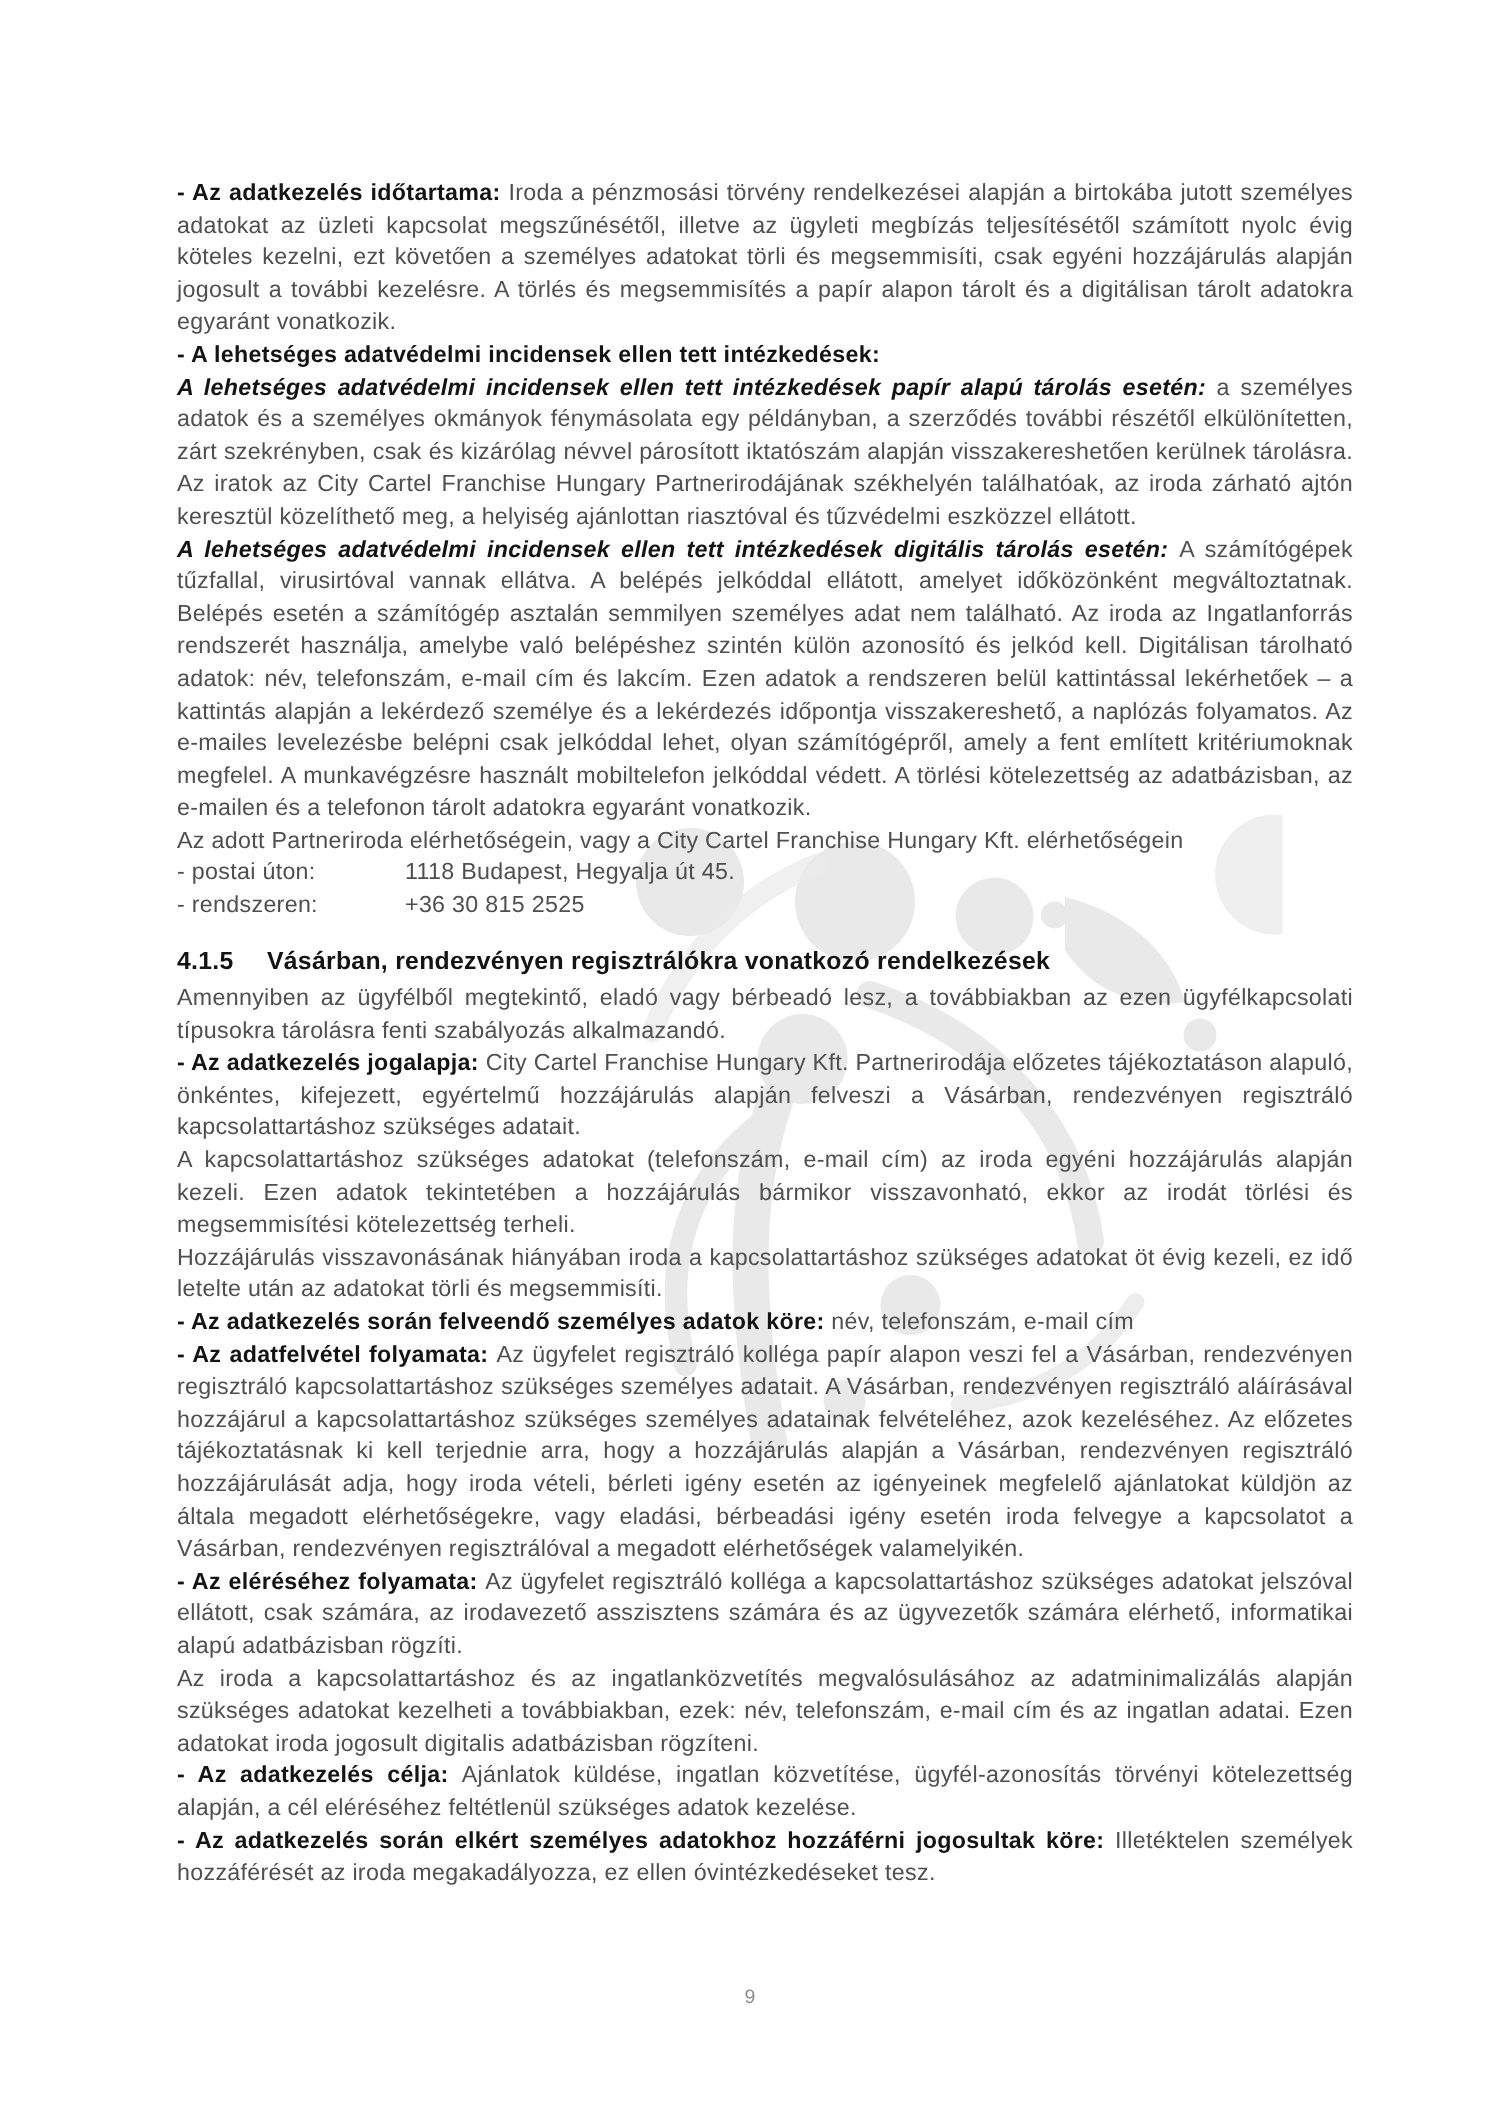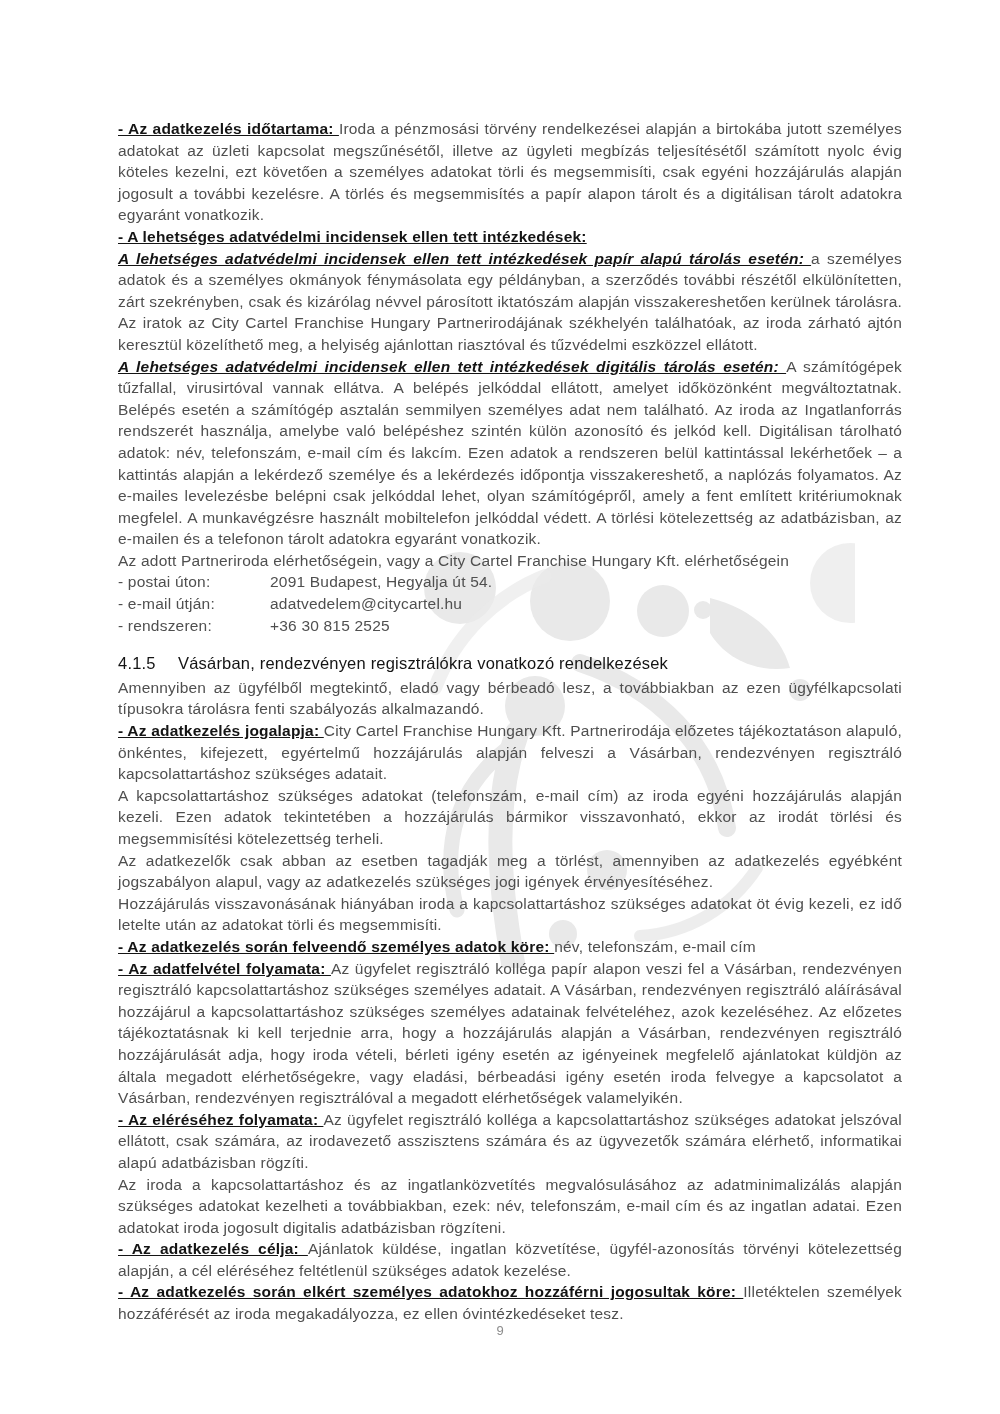--- a/index.html
+++ b/index.html
@@ -25,34 +25,34 @@
     padding:118px 98px 0 118px;
   }
   .para {
     margin:0;
     font-size:15.5px;
     line-height:21.6px;
     color:#4f4f4f;
     text-align:justify;
     letter-spacing:0.2px;
   }
-  .lead { font-weight:bold; color:#141414;text-decoration:underline; }
+  .lead { font-weight:bold; color:#141414; }
   .lead.italic { font-style:italic; }
   .contact-row {
     font-size:15.5px;
     line-height:21.8px;
     color:#4f4f4f;
     letter-spacing:0.2px;
   }
   .contact-label { display:inline-block; width:152px; }
   .section-heading {
     margin:15px 0 2px 0;
     font-size:16.5px;
     line-height:23px;
-    font-weight:normal;
+    font-weight:bold;
     color:#141414;
     letter-spacing:0.2px;
   }
   .sec-num { display:inline-block; min-width:45px; margin-right:15px; }
   .page-number {
     position:absolute;
     left:0; bottom:76px;
     width:100%;
     text-align:center;
     font-size:13px;
@@ -94,40 +94,36 @@
     <p class="para"><span class="lead">- A lehetséges adatvédelmi incidensek ellen tett intézkedések:</span></p>
 
     <p class="para"><span class="lead italic">A lehetséges adatvédelmi incidensek ellen tett intézkedések papír alapú tárolás esetén: </span><span>a személyes adatok és a személyes okmányok fénymásolata egy példányban, a szerződés további részétől elkülönítetten, zárt szekrényben, csak és kizárólag névvel párosított iktatószám alapján visszakereshetően kerülnek tárolásra. Az iratok az City Cartel Franchise Hungary Partnerirodájának székhelyén találhatóak, az iroda zárható ajtón keresztül közelíthető meg, a helyiség ajánlottan riasztóval és tűzvédelmi eszközzel ellátott.</span></p>
 
     <p class="para"><span class="lead italic">A lehetséges adatvédelmi incidensek ellen tett intézkedések digitális tárolás esetén: </span><span>A számítógépek tűzfallal, virusirtóval vannak ellátva. A belépés jelkóddal ellátott, amelyet időközönként megváltoztatnak. Belépés esetén a számítógép asztalán semmilyen személyes adat nem található. Az iroda az Ingatlanforrás rendszerét használja, amelybe való belépéshez szintén külön azonosító és jelkód kell. Digitálisan tárolható adatok: név, telefonszám, e-mail cím és lakcím. Ezen adatok a rendszeren belül kattintással lekérhetőek – a kattintás alapján a lekérdező személye és a lekérdezés időpontja visszakereshető, a naplózás folyamatos. Az e-mailes levelezésbe belépni csak jelkóddal lehet, olyan számítógépről, amely a fent említett kritériumoknak megfelel. A munkavégzésre használt mobiltelefon jelkóddal védett. A törlési kötelezettség az adatbázisban, az e-mailen és a telefonon tárolt adatokra egyaránt vonatkozik.</span></p>
 
 
     <p class="para"><span>Az adott Partneriroda elérhetőségein, vagy a City Cartel Franchise Hungary Kft. elérhetőségein</span></p>
 
     <div class="contact-row">
-      <span class="contact-label">- postai úton:</span><span class="contact-value">2091 Budapest, Hegyalja út 54.</span>
-    </div>
-    <div class="contact-row">
-      <span class="contact-label">- e-mail útján:</span><span class="contact-value">adatvedelem@citycartel.hu</span>
+      <span class="contact-label">- postai úton:</span><span class="contact-value">1118 Budapest, Hegyalja út 45.</span>
     </div>
     <div class="contact-row">
       <span class="contact-label">- rendszeren:</span><span class="contact-value">+36 30 815 2525</span>
     </div>
 
     <h2 class="section-heading">
       <span class="sec-num">4.1.5</span><span class="sec-title">Vásárban, rendezvényen regisztrálókra vonatkozó rendelkezések</span>
     </h2>
 
     <p class="para"><span>Amennyiben az ügyfélből megtekintő, eladó vagy bérbeadó lesz, a továbbiakban az ezen ügyfélkapcsolati típusokra tárolásra fenti szabályozás alkalmazandó.</span></p>
 
     <p class="para"><span class="lead">- Az adatkezelés jogalapja: </span><span>City Cartel Franchise Hungary Kft. Partnerirodája előzetes tájékoztatáson alapuló, önkéntes, kifejezett, egyértelmű hozzájárulás alapján felveszi a Vásárban, rendezvényen regisztráló kapcsolattartáshoz szükséges adatait.</span></p>
 
     <p class="para"><span>A kapcsolattartáshoz szükséges adatokat (telefonszám, e-mail cím) az iroda egyéni hozzájárulás alapján kezeli. Ezen adatok tekintetében a hozzájárulás bármikor visszavonható, ekkor az irodát törlési és megsemmisítési kötelezettség terheli.</span></p>
 
-    <p class="para"><span>Az adatkezelők csak abban az esetben tagadják meg a törlést, amennyiben az adatkezelés egyébként jogszabályon alapul, vagy az adatkezelés szükséges jogi igények érvényesítéséhez.</span></p>
 
     <p class="para"><span>Hozzájárulás visszavonásának hiányában iroda a kapcsolattartáshoz szükséges adatokat öt évig kezeli, ez idő letelte után az adatokat törli és megsemmisíti.</span></p>
 
     <p class="para"><span class="lead">- Az adatkezelés során felveendő személyes adatok köre: </span><span>név, telefonszám, e-mail cím</span></p>
 
     <p class="para"><span class="lead">- Az adatfelvétel folyamata: </span><span>Az ügyfelet regisztráló kolléga papír alapon veszi fel a Vásárban, rendezvényen regisztráló kapcsolattartáshoz szükséges személyes adatait. A Vásárban, rendezvényen regisztráló aláírásával hozzájárul a kapcsolattartáshoz szükséges személyes adatainak felvételéhez, azok kezeléséhez. Az előzetes tájékoztatásnak ki kell terjednie arra, hogy a hozzájárulás alapján a Vásárban, rendezvényen regisztráló hozzájárulását adja, hogy iroda vételi, bérleti igény esetén az igényeinek megfelelő ajánlatokat küldjön az általa megadott elérhetőségekre, vagy eladási, bérbeadási igény esetén iroda felvegye a kapcsolatot a Vásárban, rendezvényen regisztrálóval a megadott elérhetőségek valamelyikén.</span></p>
 
     <p class="para"><span class="lead">- Az eléréséhez folyamata: </span><span>Az ügyfelet regisztráló kolléga a kapcsolattartáshoz szükséges adatokat jelszóval ellátott, csak számára, az irodavezető asszisztens számára és az ügyvezetők számára elérhető, informatikai alapú adatbázisban rögzíti.</span></p>
 
     <p class="para"><span>Az iroda a kapcsolattartáshoz és az ingatlanközvetítés megvalósulásához az adatminimalizálás alapján szükséges adatokat kezelheti a továbbiakban, ezek: név, telefonszám, e-mail cím és az ingatlan adatai. Ezen adatokat iroda jogosult digitalis adatbázisban rögzíteni.</span></p>

